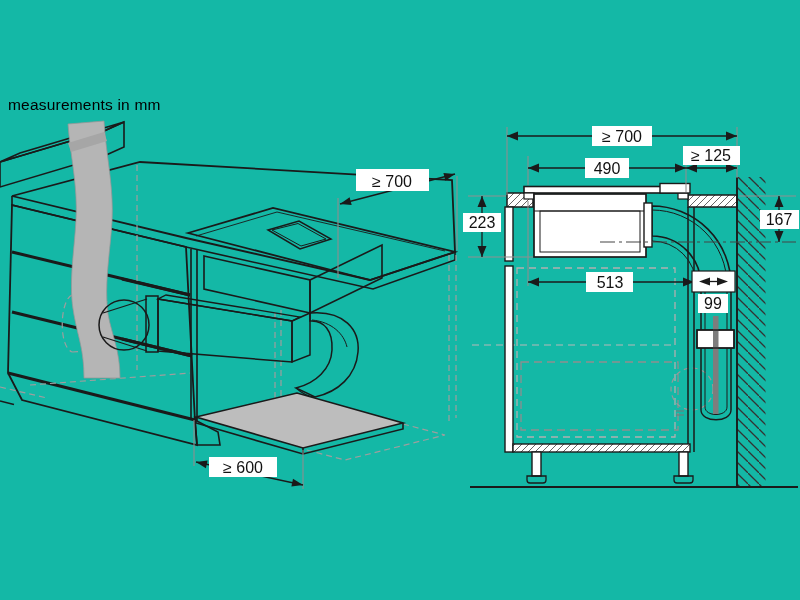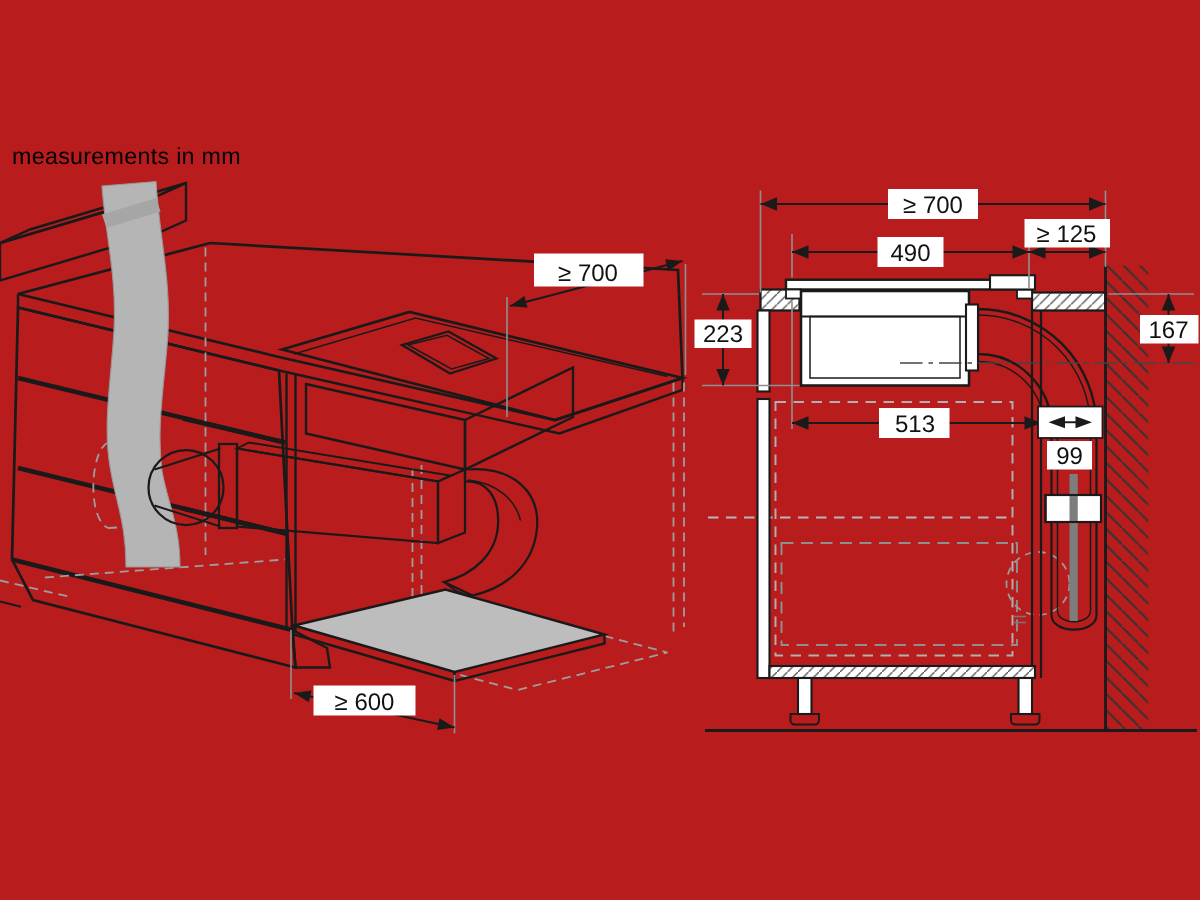--- a/index.html
+++ b/index.html
@@ -1,16 +1,16 @@
 <!DOCTYPE html>
 <html><head>
 <meta charset="utf-8">
 <style>
   html,body{margin:0;padding:0;background:#fff;}
-  .canvas{position:relative;width:800px;height:600px;background:#b91c1c;overflow:hidden;
+  .canvas{position:relative;width:800px;height:600px;background:#14b8a6;overflow:hidden;
           font-family:"Liberation Sans", sans-serif;}
   .title{position:absolute;left:8px;top:96px;font-size:15.5px;color:#000;letter-spacing:.2px;}
   svg{position:absolute;left:0;top:0;}
   svg text{font-family:"Liberation Sans", sans-serif;font-size:16px;fill:#111;}
   .ln{stroke:#1a1a1a;fill:none;}
   .dash{stroke:#9e9e9e;stroke-dasharray:6 4;fill:none;stroke-width:1.2;}
   .ext{stroke:#8f8f8f;stroke-width:1.1;fill:none;}
   .dim{stroke:#1a1a1a;stroke-width:1.3;fill:none;}
   .arr{fill:#1a1a1a;stroke:none;}
   .lbg{fill:#fff;stroke:none;}

